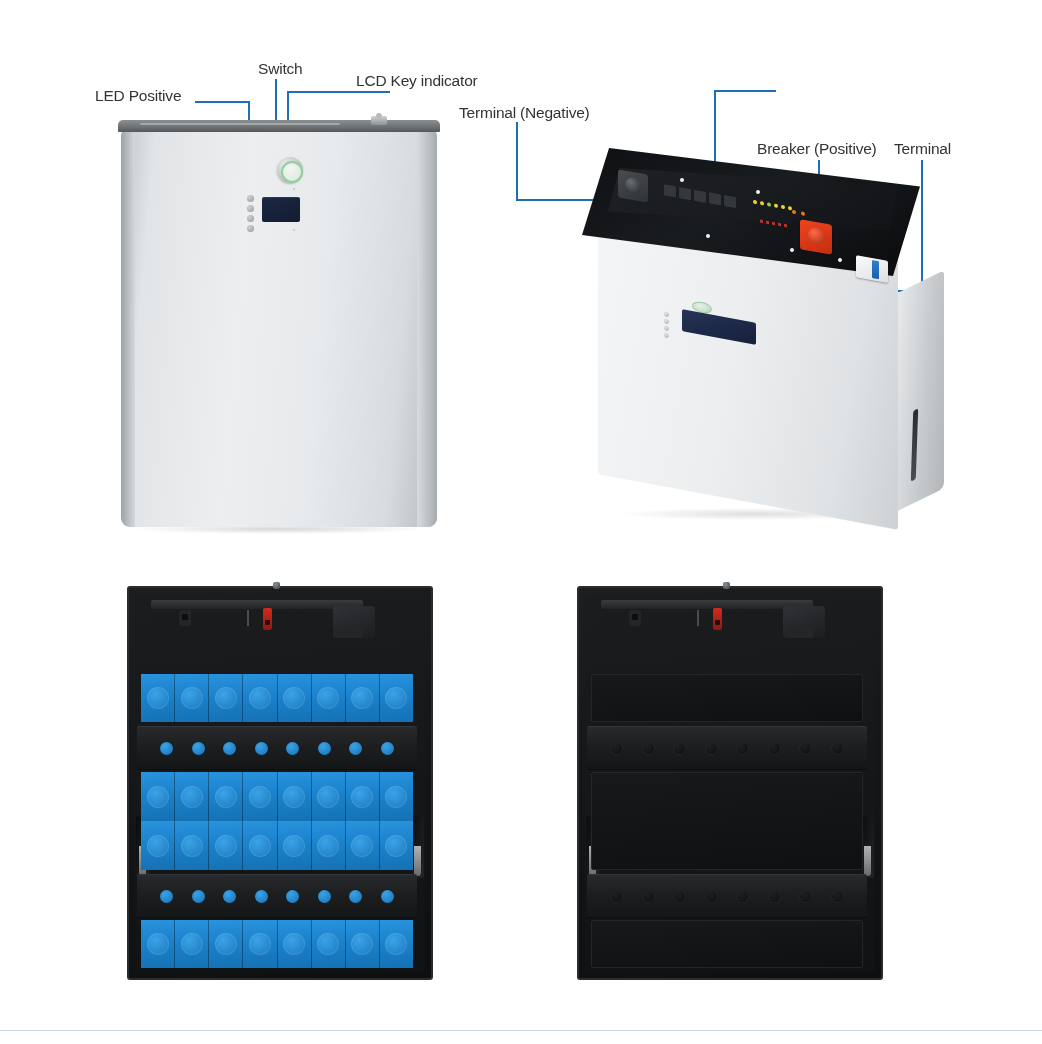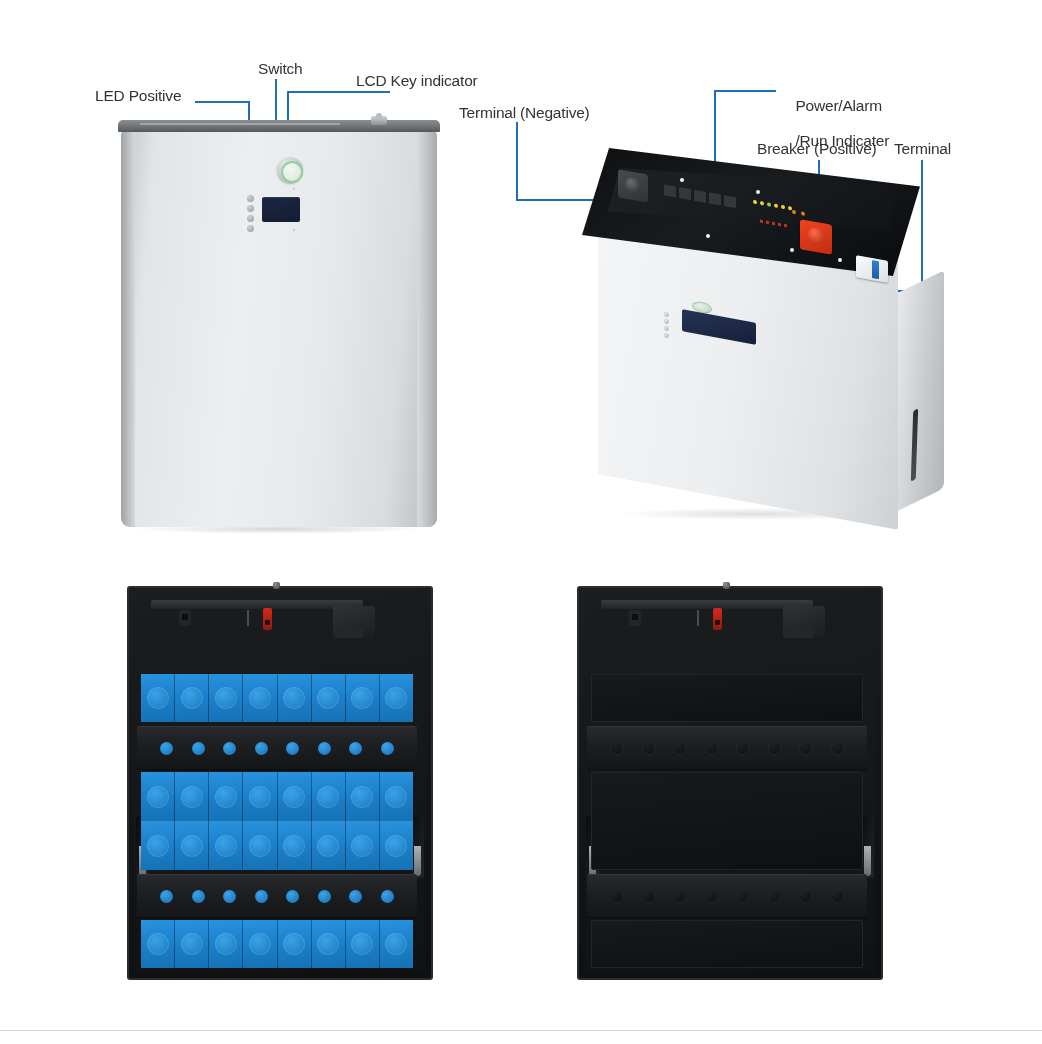--- a/index.html
+++ b/index.html
@@ -361,24 +361,20 @@
 <div id="stage">
 
   <div class="label" style="left:95px; top:87px;">LED Positive</div>
 
   <div class="label" style="left:258px; top:60px;">Switch</div>
 
   <div class="label" style="left:348px; top:72px;margin-left:8px;">LCD Key indicator</div>
 
   <div class="label" style="left:459px; top:104px;">Terminal (Negative)</div>
 
-  <div class="label two-line" style="left:779px; top:79px;">
-    <span>Power/Alarm</span><br>
-    <span>/Run Indicater</span>
-  </div>
 
   <div class="label" style="left:757px; top:140px;">Breaker (Positive)</div>
 
   <div class="label" style="left:894px; top:140px;">Terminal</div>
 
   <div class="lead-h" style="left:195px; top:101px; width:55px;"></div>
   <div class="lead-v" style="left:248px; top:101px; height:77px;"></div>
   <div class="dot" style="left:244.5px; top:175px;"></div>
 
   <div class="lead-v" style="left:275px; top:79px; height:66px;"></div>

